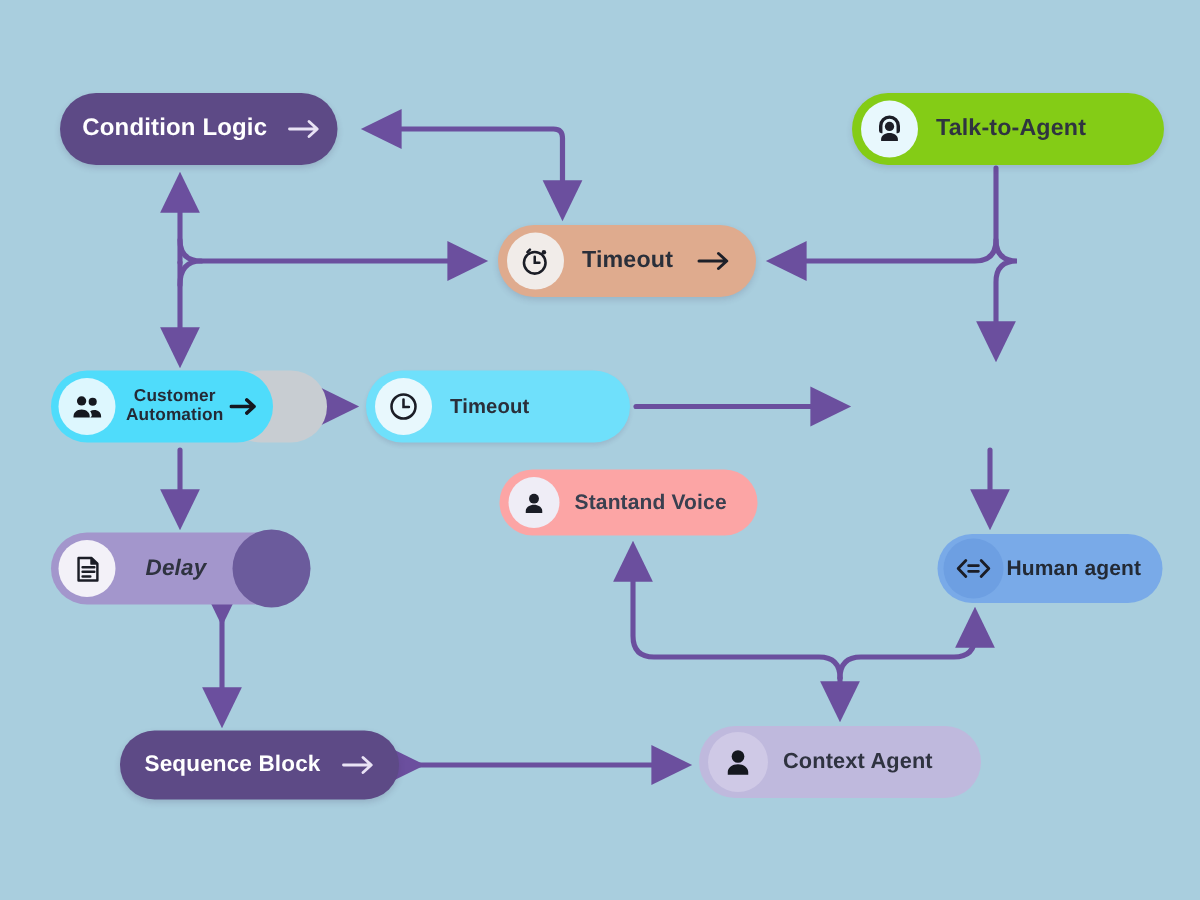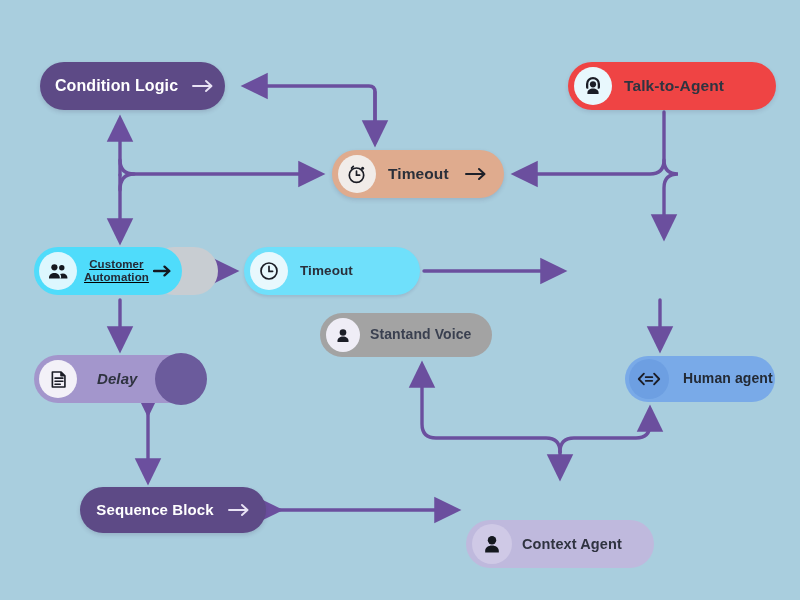--- a/index.html
+++ b/index.html
@@ -41,21 +41,21 @@
     left:40px;top:62px;width:185px;height:48px;
     background:#5d4a86;
     justify-content:center;
     box-shadow:0 2px 4px rgba(60,50,90,.18);
   }
   .n-condition .lbl{color:#ffffff;font-size:16px;padding-left:4px;}
   .n-condition .tail{margin-left:14px;margin-right:0;color:#e9e3f5;}
 
   .n-talk{
     left:568px;top:62px;width:208px;height:48px;
-    background:#ef4444;
+    background:#84cc16;
     padding-left:6px;
     box-shadow:0 2px 4px rgba(60,50,90,.14);
   }
   .n-talk .ico{width:38px;height:38px;background:#e8f8fd;}
   .n-talk .lbl{color:#2f3440;font-size:15.5px;margin-left:12px;}
 
   .n-timeout1{
     left:332px;top:150px;width:172px;height:48px;
     background:#dfab8e;
     padding-left:6px;
@@ -63,21 +63,20 @@
   }
   .n-timeout1 .ico{width:38px;height:38px;background:#f1ece9;}
   .n-timeout1 .lbl{color:#2a2f3a;font-size:15.5px;margin-left:12px;}
   .n-timeout1 .tail{color:#1d2029;margin-right:16px;}
 
   .n-custauto{
     left:34px;top:247px;width:148px;height:48px;
     background:#4fdcfb;
     padding-left:5px;
     z-index:6;
-    text-decoration:underline;
   }
   .n-custauto .ico{width:38px;height:38px;background:#ddf7fe;}
   .n-custauto .lbl{color:#242a36;font-size:11.5px;margin-left:7px;text-align:center;}
   .n-custauto .tail{color:#141820;margin-right:6px;margin-left:4px;}
   .blob-gray{
     position:absolute;left:150px;top:247px;width:68px;height:48px;
     background:#c8cdd2;border-radius:999px;z-index:4;
   }
 
   .n-timeout2{
@@ -93,22 +92,22 @@
     left:573px;top:245px;width:175px;height:52px;
     background:#5d4a86;
     padding:0 8px;
     box-shadow:0 2px 4px rgba(60,50,90,.18);
   }
   .n-smart .ico{width:26px;height:26px;background:transparent;color:#ece7f6;}
   .n-smart .lbl{color:#ffffff;font-size:13.5px;text-align:center;flex:1;}
   .n-smart .tail{color:#e4dcf3;margin-left:0;width:30px;}
 
   .n-voice{
-    left:320px;top:313px;width:172px;height:44px;
-    background:#a3a3a3;
+    left:333px;top:313px;width:172px;height:44px;
+    background:#fca5a5;
     padding-left:6px;
   }
   .n-voice .ico{width:34px;height:34px;background:#efedf6;}
   .n-voice .lbl{color:#3a4050;font-size:14px;margin-left:10px;}
 
   .n-delay{
     left:34px;top:355px;width:172px;height:48px;
     background:#a396cc;
     padding-left:5px;
     font-style:italic;
@@ -119,36 +118,35 @@
     position:absolute;left:155px;top:353px;width:52px;height:52px;
     background:#6b5b9c;border-radius:50%;z-index:6;
   }
 
   .n-human{
     left:625px;top:356px;width:150px;height:46px;
     background:#79aae8;
     padding-left:4px;
   }
   .n-human .ico{width:40px;height:40px;background:#6d9fe2;}
-  .n-human .lbl{color:#232a35;font-size:14px;margin-left:14px;}
+  .n-human .lbl{color:#232a35;font-size:14px;margin-left:2px;}
 
   .n-sequence{
     left:80px;top:487px;width:186px;height:46px;
     background:#5d4a86;
     justify-content:center;
     box-shadow:0 2px 4px rgba(60,50,90,.18);
   }
   .n-sequence .lbl{color:#ffffff;font-size:15px;}
   .n-sequence .tail{margin-left:14px;color:#e9e3f5;}
 
   .n-context{
     left:466px;top:484px;width:188px;height:48px;
     background:#bfb9dd;
     padding-left:6px;
-    margin-top:36px;
   }
   .n-context .ico{width:40px;height:40px;background:#cfc9e6;}
   .n-context .lbl{color:#2f3340;font-size:14.5px;margin-left:10px;}
 </style>
 </head>
 <body style="background: rgb(169, 206, 222);">
 
 <div id="canvas">
 
   <svg id="edges" viewBox="0 0 800 600">

